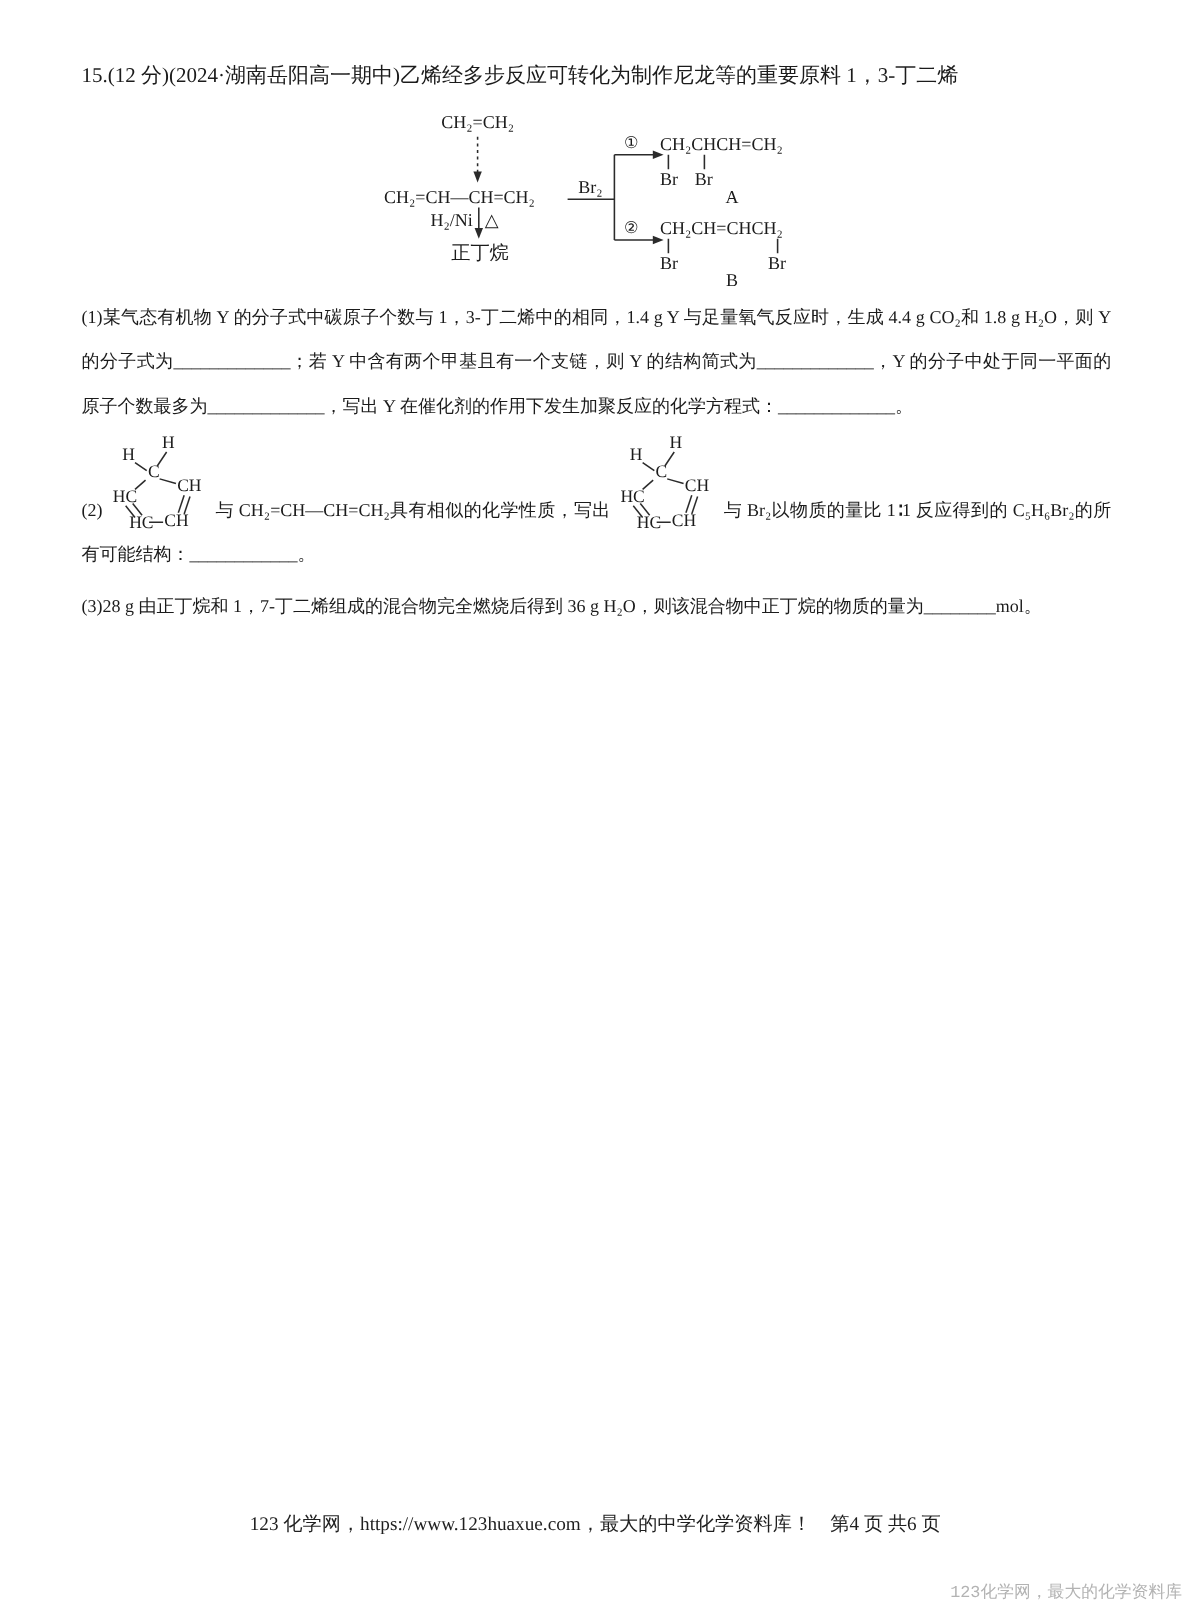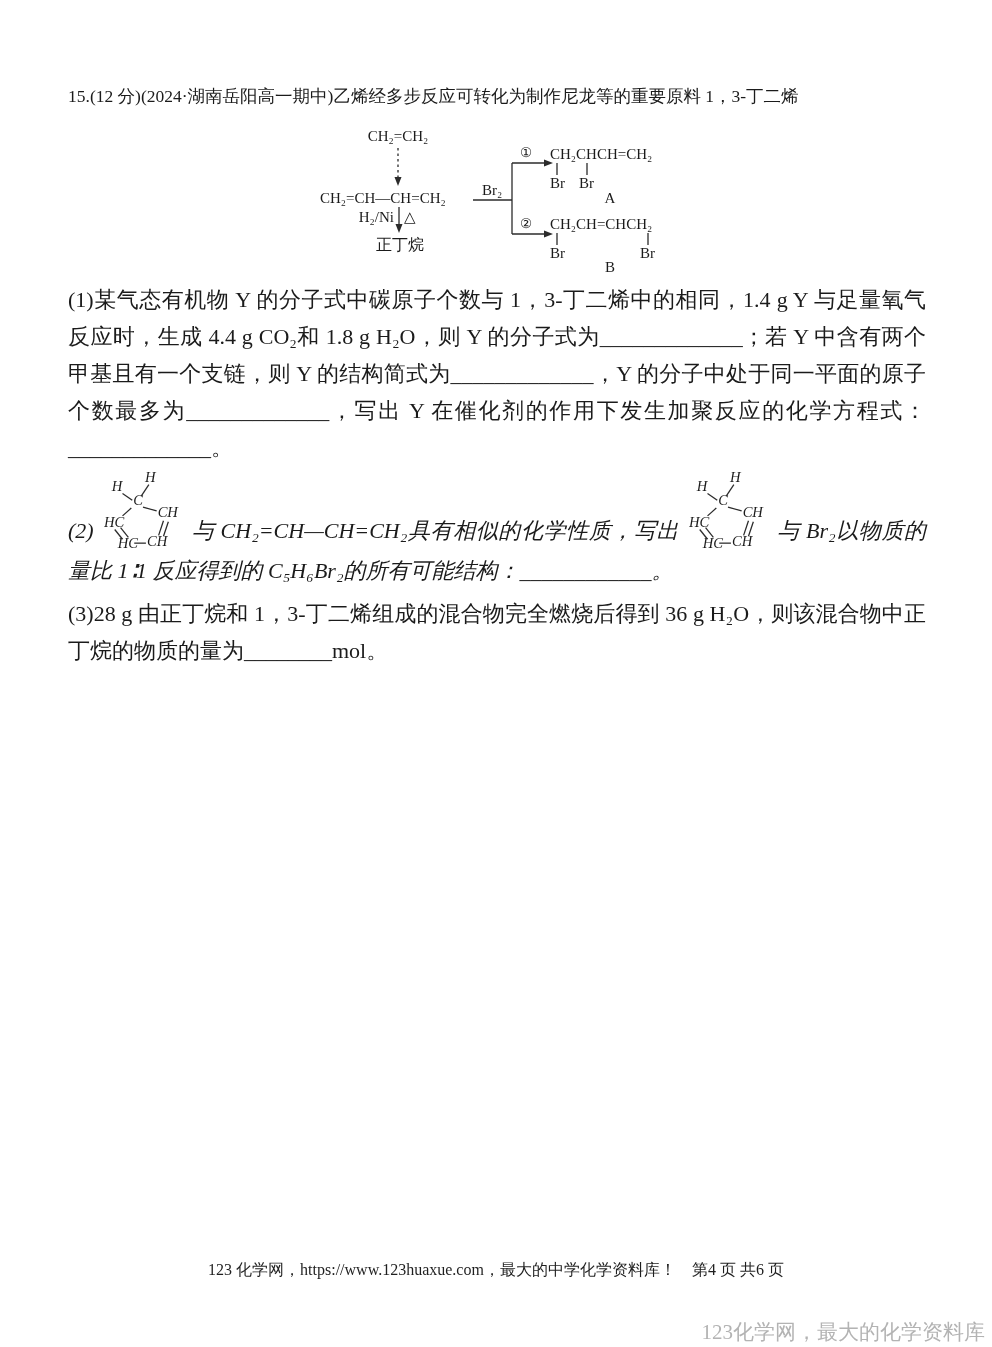--- a/index.html
+++ b/index.html
@@ -1,34 +1,34 @@
 <!DOCTYPE html>
 <html><head>
 <meta charset="utf-8">
 <style>
   html,body{margin:0;padding:0;}
   body{
     width:992px;height:1347px;background:#ffffff;position:relative;overflow:hidden;
     font-family:"Liberation Serif","DejaVu Serif",serif;color:#1b1b1b;
   }
-  .content{position:absolute;left:68px;top:0;width:858px;padding-top:68px;margin-top:10px;}
+  .content{position:absolute;left:68px;top:0;width:858px;padding-top:44px;}
   .line{margin:0;font-size:17.5px;line-height:37px;white-space:nowrap;}
-  .para{margin:8px 0 0 0;font-size:22px;line-height:37px;text-align:justify;}
-  .para.q2{margin-top:2px;font-style:italic;}
+  .para{margin:8px 0 0 0;font-size:15px;line-height:37px;text-align:justify;}
+  .para.q2{margin-top:2px;}
   .para.q3{margin-top:6px;}
   .diagram{position:relative;width:420px;height:152px;margin:6px 0 0 242px;}
   svg text{font-family:"Liberation Serif","DejaVu Serif",serif;font-size:15px;fill:#1b1b1b;}
   svg text.cjk{font-size:16px;}
   svg text.circ{font-size:13.5px;}
   svg line{stroke:#2b2b2b;stroke-width:1.3;}
   svg line.dash{stroke-dasharray:2.5,3;}
   svg polygon{fill:#2b2b2b;stroke:none;}
   .cyclo{width:78px;height:84px;vertical-align:-14px;margin:0 4px;}
   .footer{position:absolute;top:1260px;left:0;width:100%;text-align:center;font-size:16px;color:#1f1f1f;}
-  .watermark{position:absolute;top:1318px;right:7px;font-size:21px;color:#b3b3b3;}
+  .watermark{position:absolute;top:1318px;right:7px;font-size:14px;color:#b3b3b3;font-family:Liberation Mono, monospace;}
   .hiddensvg{position:absolute;width:0;height:0;overflow:hidden;}
 </style>
 </head>
 <body>
 
 <svg class="hiddensvg" aria-hidden="true">
   <defs>
     <g id="cyclo-struct">
       <text x="8" y="24">H</text>
       <text x="42" y="14">H</text>
@@ -106,19 +106,19 @@
       <svg class="cyclo" viewBox="0 0 80 86">
           <use href="#cyclo-struct"></use>
         </svg>
       <span>与 CH₂=CH—CH=CH₂具有相似的化学性质，写出</span>
       <svg class="cyclo" viewBox="0 0 80 86">
           <use href="#cyclo-struct"></use>
         </svg>
       <span>与 Br₂以物质的量比 1∶1 反应得到的 C₅H₆Br₂的所有可能结构：____________。</span>
     </p>
 
-    <p class="para q3">(3)28 g 由正丁烷和 1，3-丁二烯组成的混合物完全燃烧后得到 36 g H₂O，则该混合物中正丁烷的物质的量为________mol。</p>
+    <p class="para q3">(3)28 g 由正丁烷和 1，7-丁二烯组成的混合物完全燃烧后得到 36 g H₂O，则该混合物中正丁烷的物质的量为________mol。</p>
 
   </div>
 
   <div class="footer">123 化学网，https://www.123huaxue.com，最大的中学化学资料库！　第4 页 共6 页</div>
   <div class="watermark">123化学网，最大的化学资料库</div>
 </div>
 
 </body></html>

